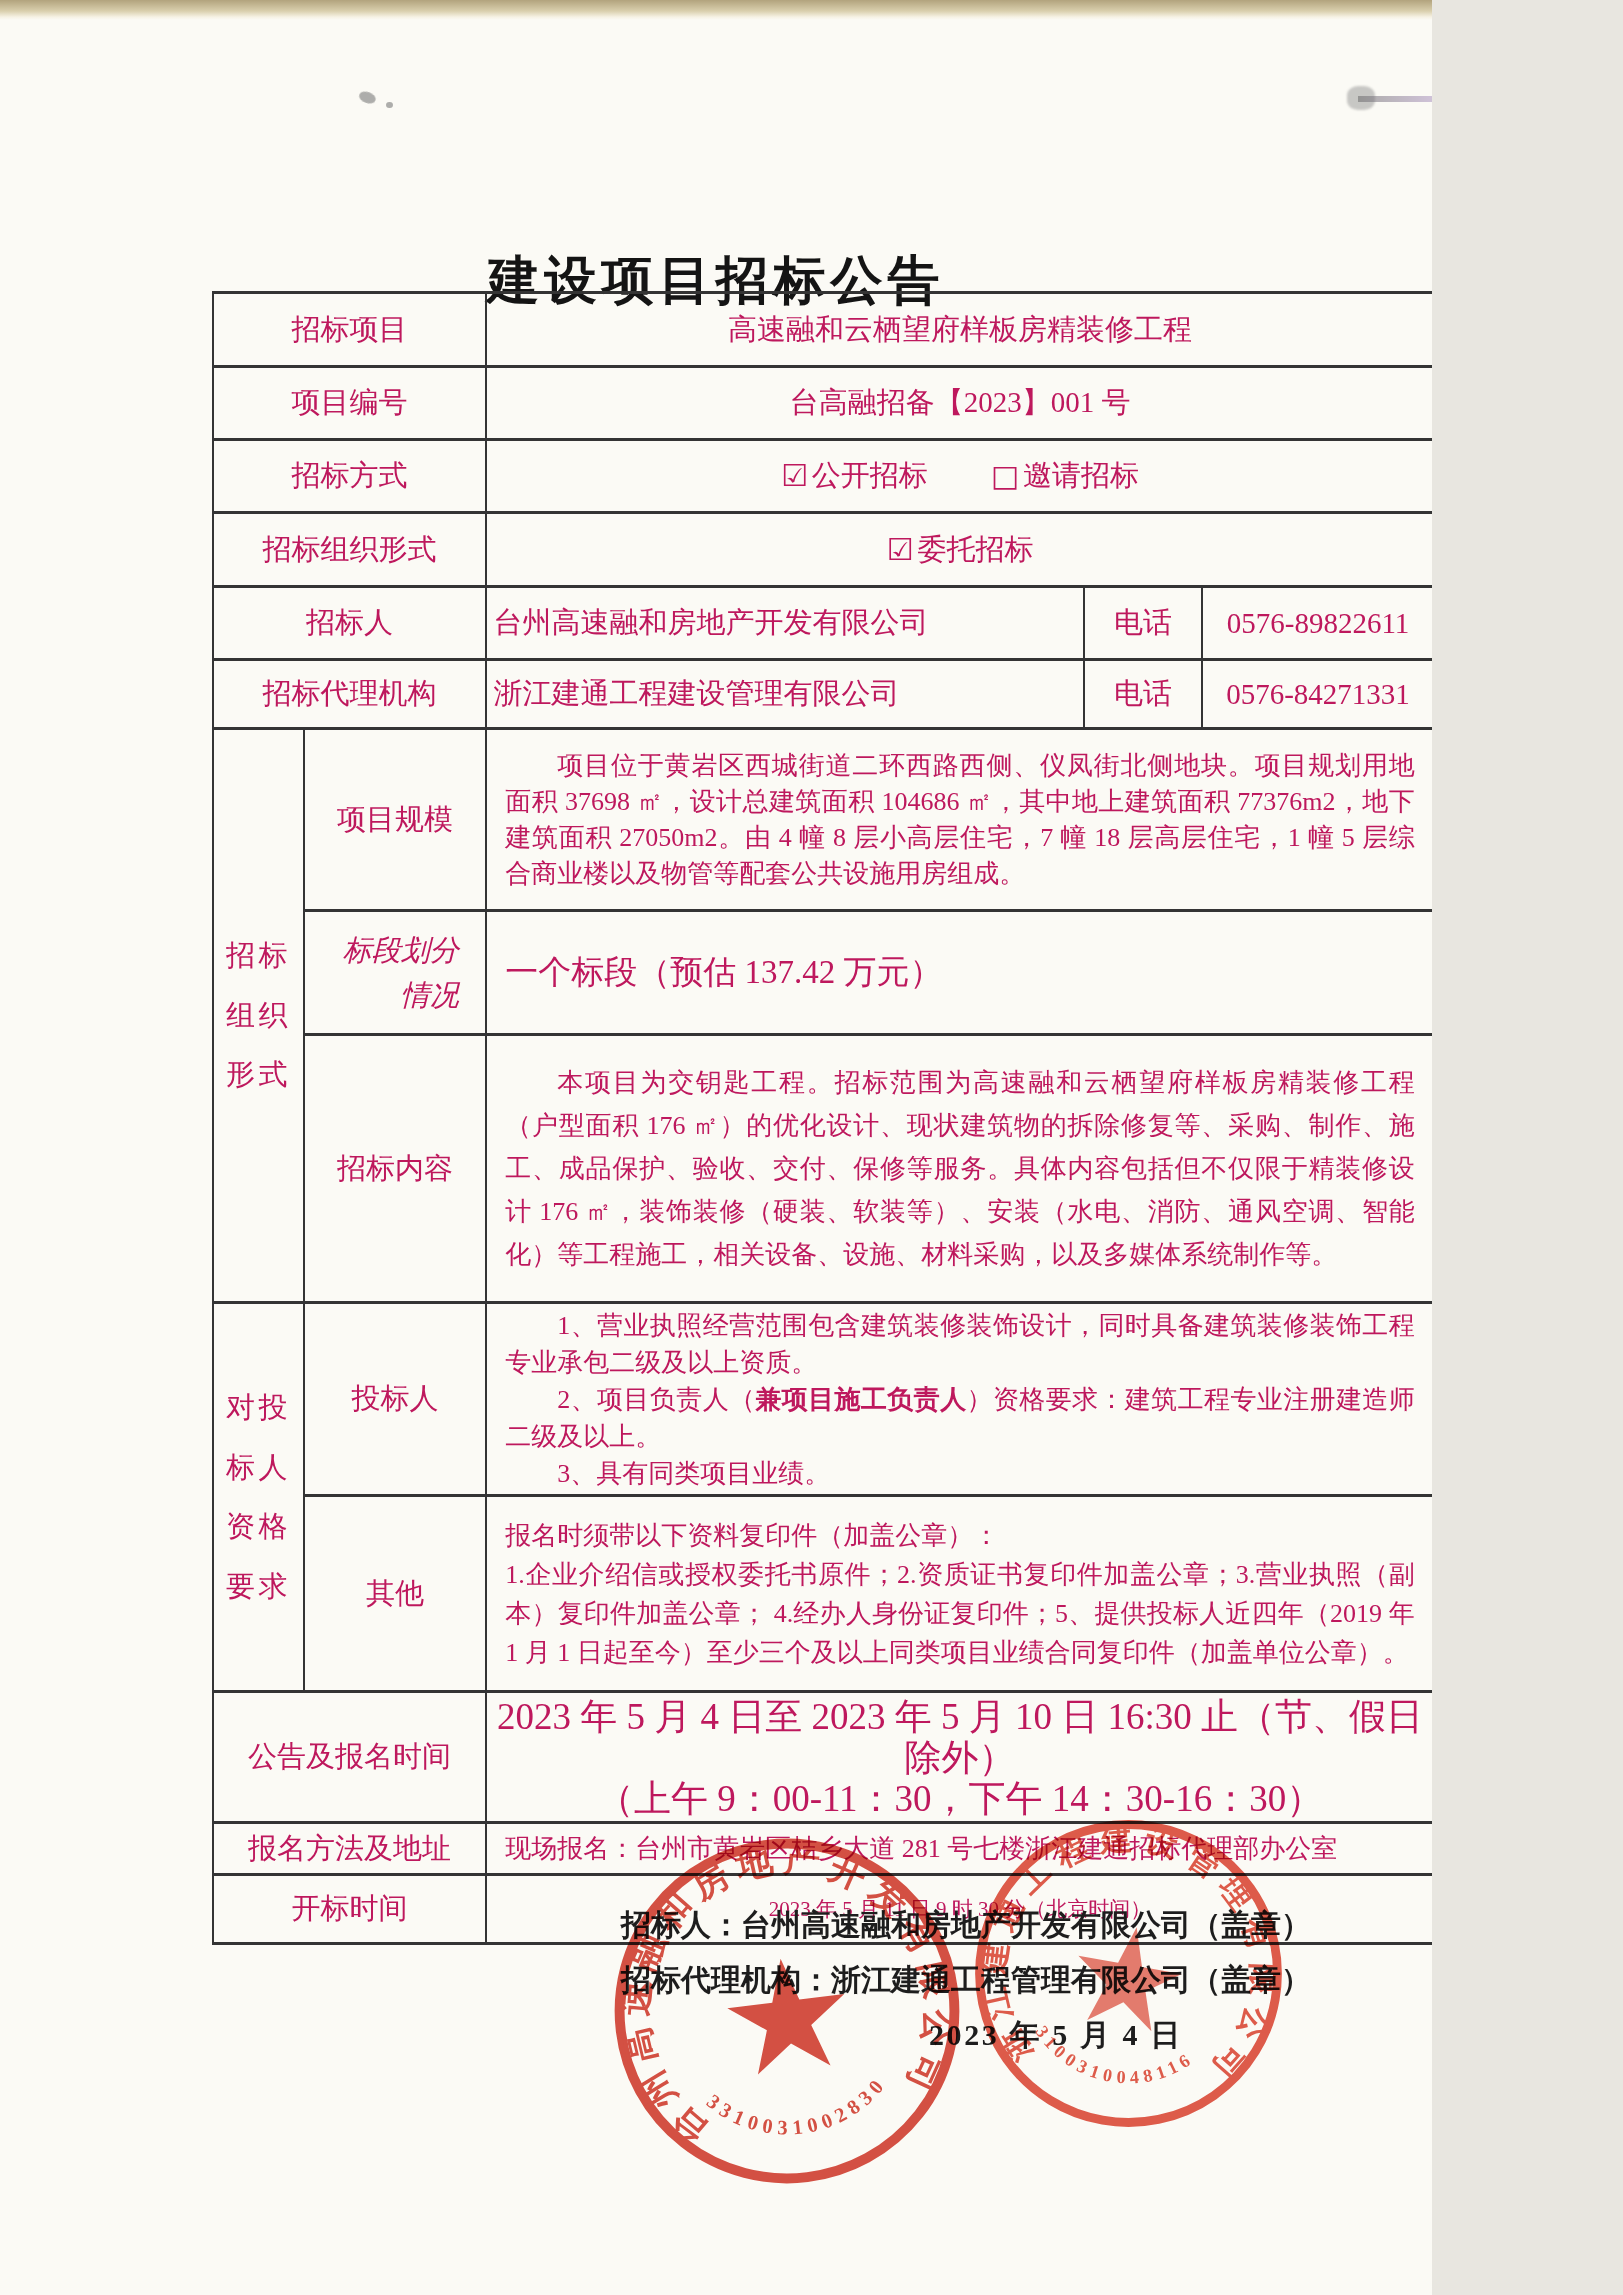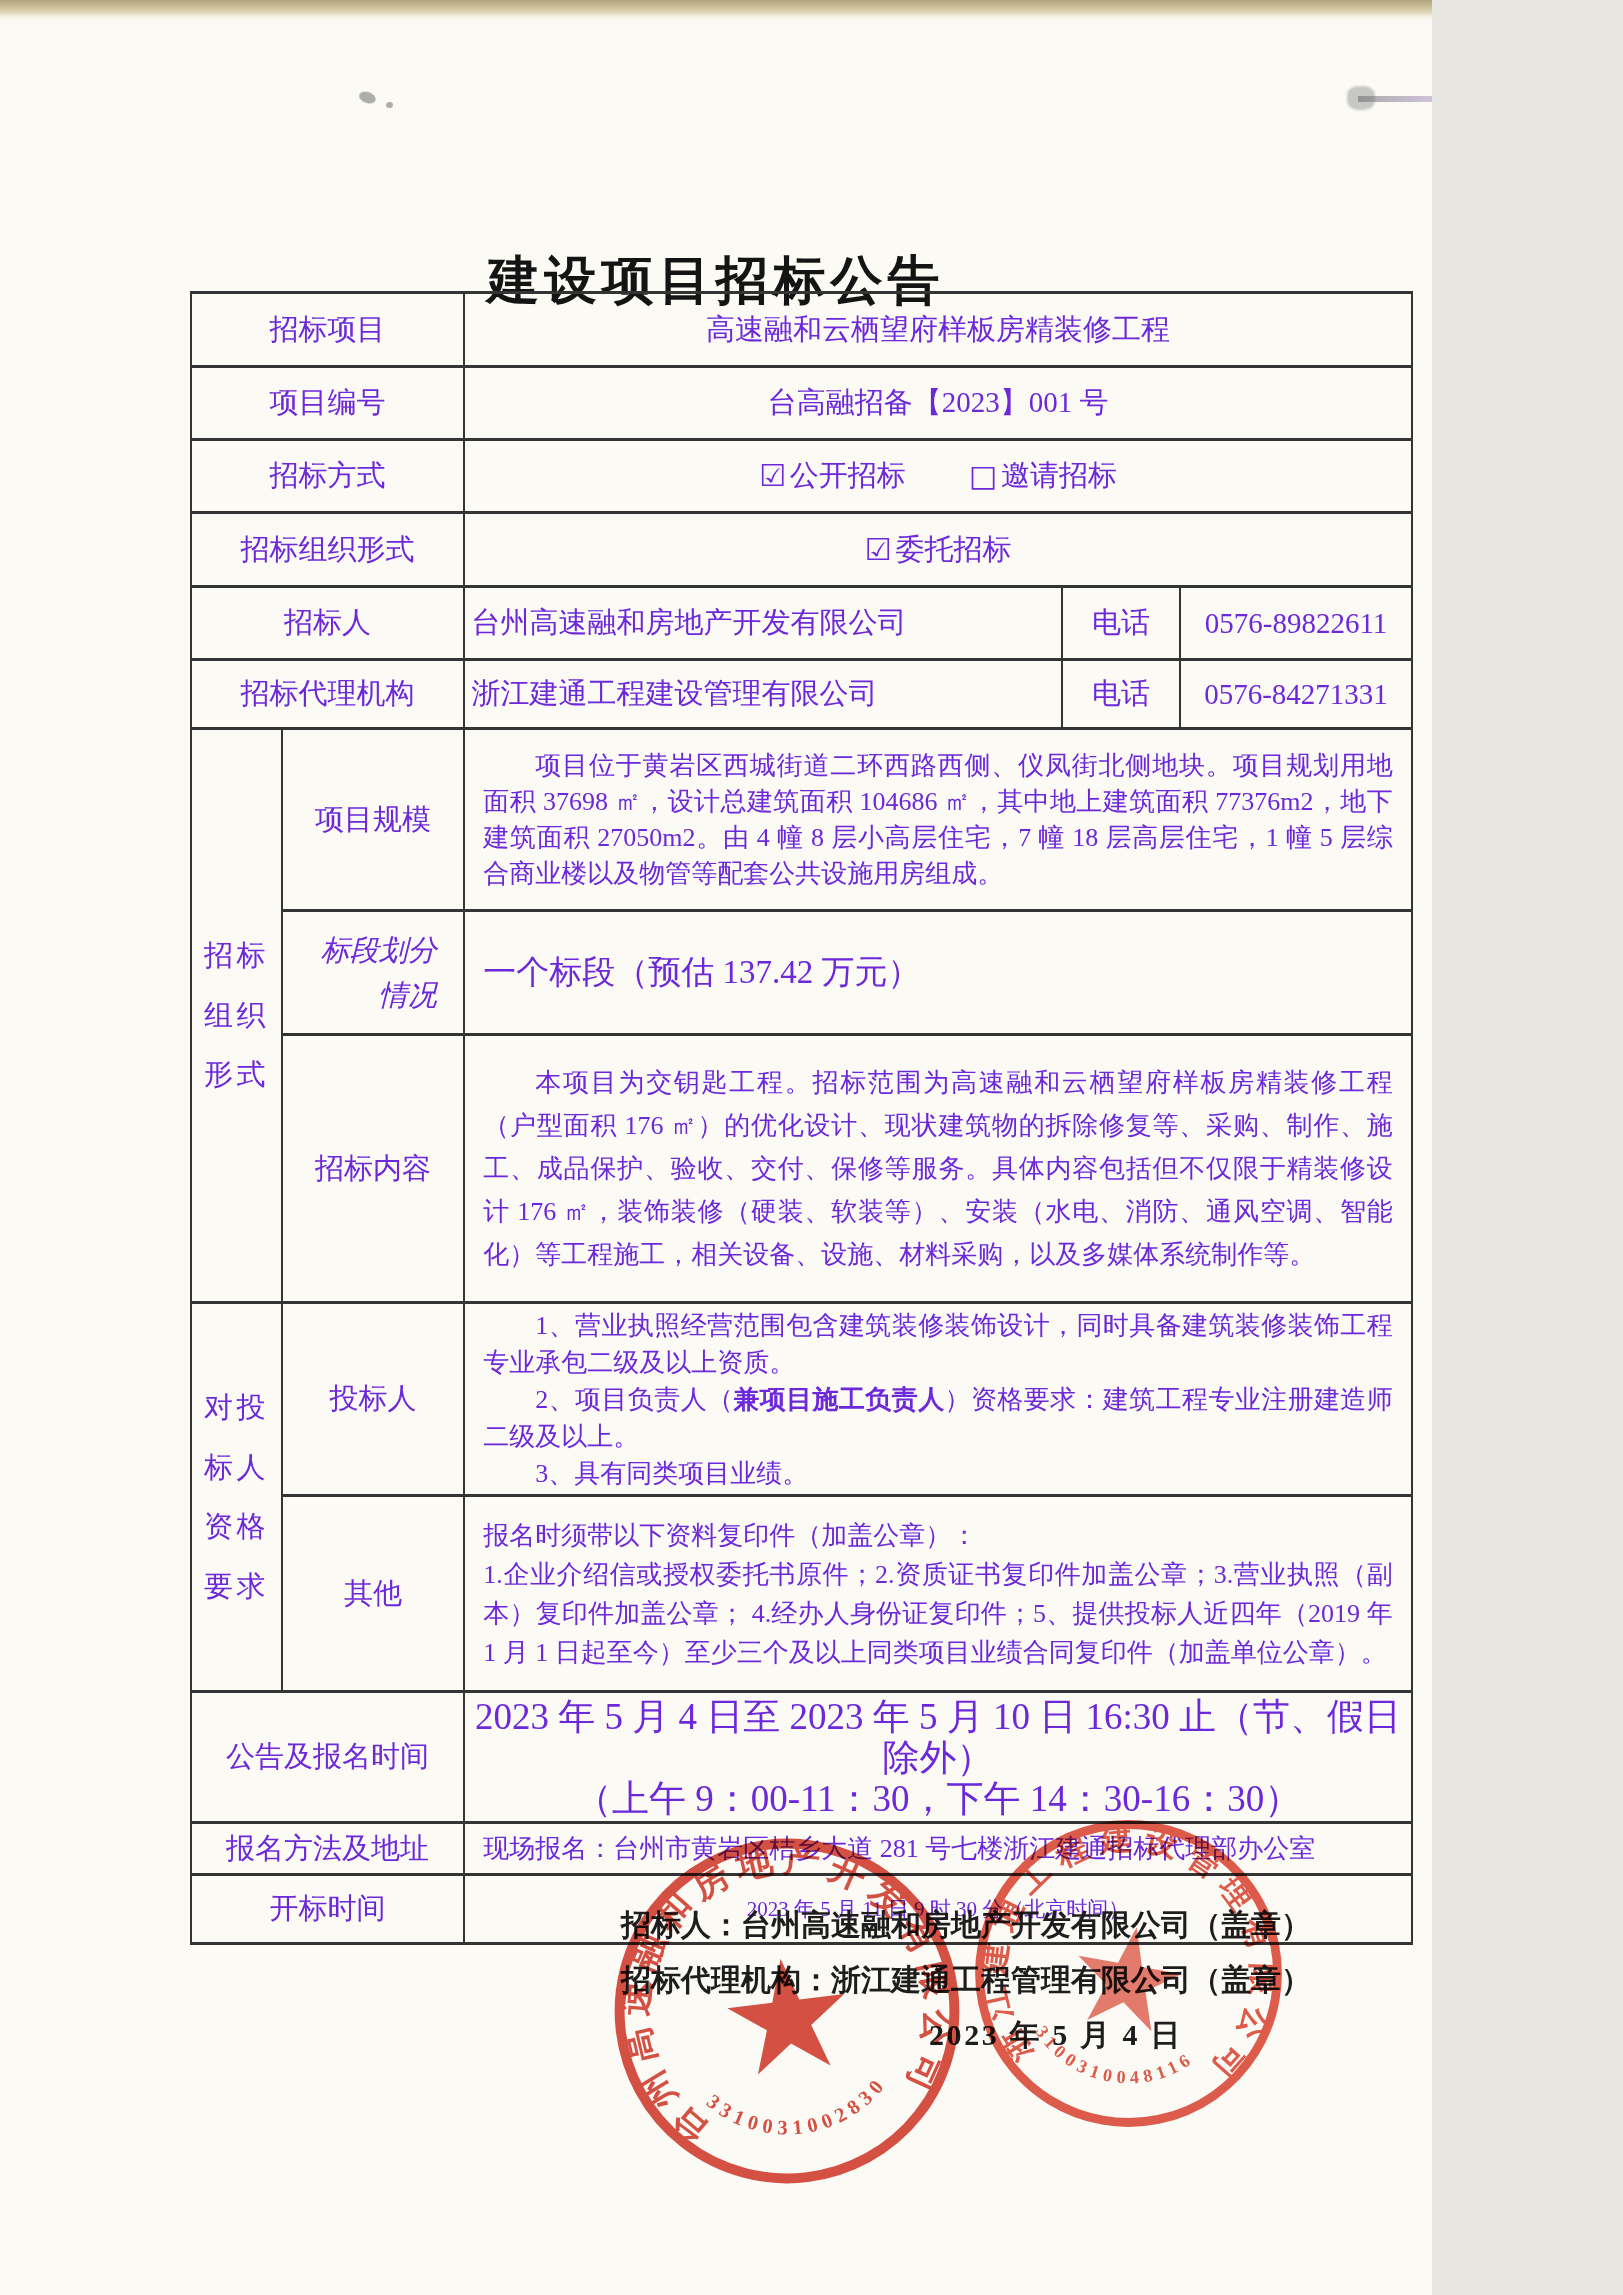--- a/index.html
+++ b/index.html
@@ -27,23 +27,23 @@
   }
   .streak-blob{position:absolute;left:1347px;top:86px;width:27.5px;height:23.6px;opacity:.45;
     background:#8a8a8a;border-radius:40%;filter:blur(1.3px);}
 
   .doc-title{
     position:absolute;left:0;top:211px;width:100%;
     text-align:center;font-size:52px;font-weight:bold;letter-spacing:5.2px;color:#141414;
   }
 
   table.bid{
-    position:absolute;left:190px;top:291px;width:1220px;
+    position:absolute;left:212px;top:291px;width:1220px;
     border-collapse:collapse;table-layout:fixed;
-    font-size:29px;color:#6d28d9;
+    font-size:29px;color:#be185d;
   }
   table.bid td{
     border:2px solid #343434;
     border-top-width:3.3px;border-bottom-width:3.3px;
     vertical-align:middle;padding:2.6px 6.5px;
     overflow:hidden;
   }
   td.lab{text-align:center;padding:2.6px 3.9px;}
   td.val-center{text-align:center;}
   td.val-left{text-align:left;padding-left:18.3px;}

